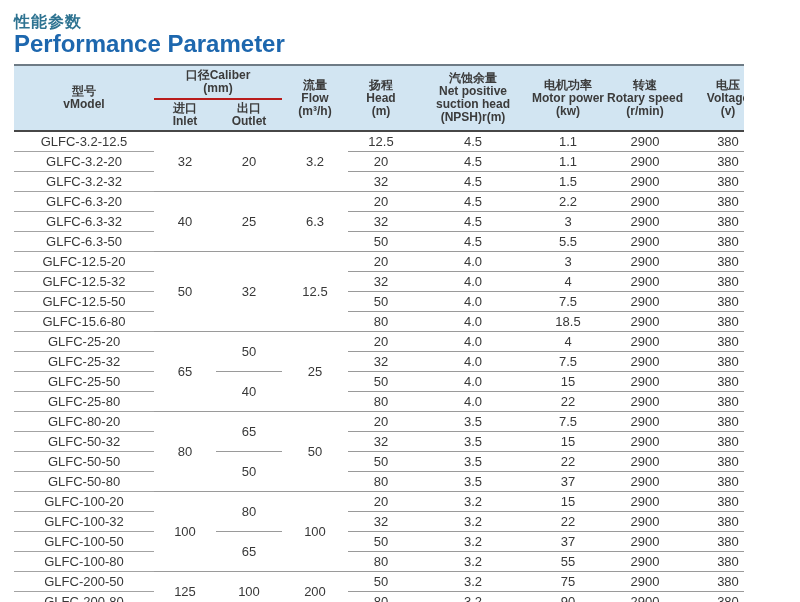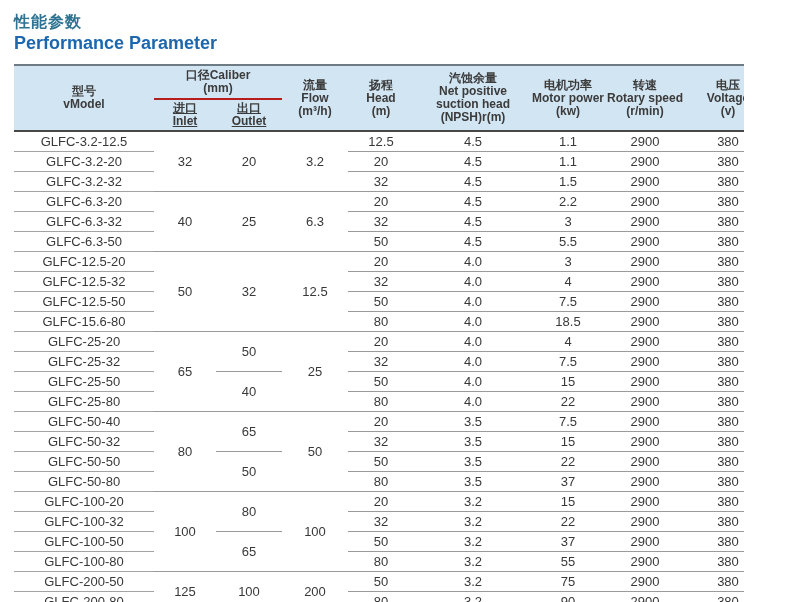--- a/index.html
+++ b/index.html
@@ -20,21 +20,21 @@
   }
   .title-zh {
     color: var(--title-zh-color, #2e7391);
     font-size: 16px;
     font-weight: bold;
     letter-spacing: 1px;
     line-height: 21px;
   }
   .title-en {
     color: var(--title-en-color, #1d67ae);
-    font-size: 18px;
+    font-size: 24px;
     font-weight: bold;
     line-height: 23px;
   }
   table.perf {
     margin-top: 9px;
     border-collapse: collapse;
     table-layout: fixed;
     width: 756px;
     border-top: 2px solid #6e7b85;
   }
@@ -43,21 +43,21 @@
     font-size: 12px;
     font-weight: bold;
     color: #3b3b3b;
     line-height: 13px;
     text-align: center;
     vertical-align: middle;
     padding: 2px 0;
     border-bottom: 2px solid #474747;
   }
   table.perf thead tr.hrow1 th { height: 28px; }
-  table.perf thead tr.hrow2 th { height: 25px; text-decoration: underline; }
+  table.perf thead tr.hrow2 th { height: 25px; }
   table.perf thead th.th-caliber {
     border-bottom: 2px solid #b91c1c;
   }
   table.perf td {
     height: 19px;
     font-size: 13px;
     color: #383838;
     text-align: center;
     vertical-align: middle;
     padding: 0;
@@ -269,21 +269,21 @@
           </tr>
           <tr>
             <td class="td-model">GLFC-25-80</td>
             <td class="td-data">80</td>
             <td class="td-data">4.0</td>
             <td class="td-data">22</td>
             <td class="td-data">2900</td>
             <td class="td-data">380</td>
           </tr>
           <tr>
-            <td class="td-model">GLFC-50-40</td>
+            <td class="td-model">GLFC-80-20</td>
             <td class="td-merged" rowspan="4">80</td>
             <td class="td-merged" rowspan="2">65</td>
             <td class="td-merged" rowspan="4">50</td>
             <td class="td-data">20</td>
             <td class="td-data">3.5</td>
             <td class="td-data">7.5</td>
             <td class="td-data">2900</td>
             <td class="td-data">380</td>
           </tr>
           <tr>

